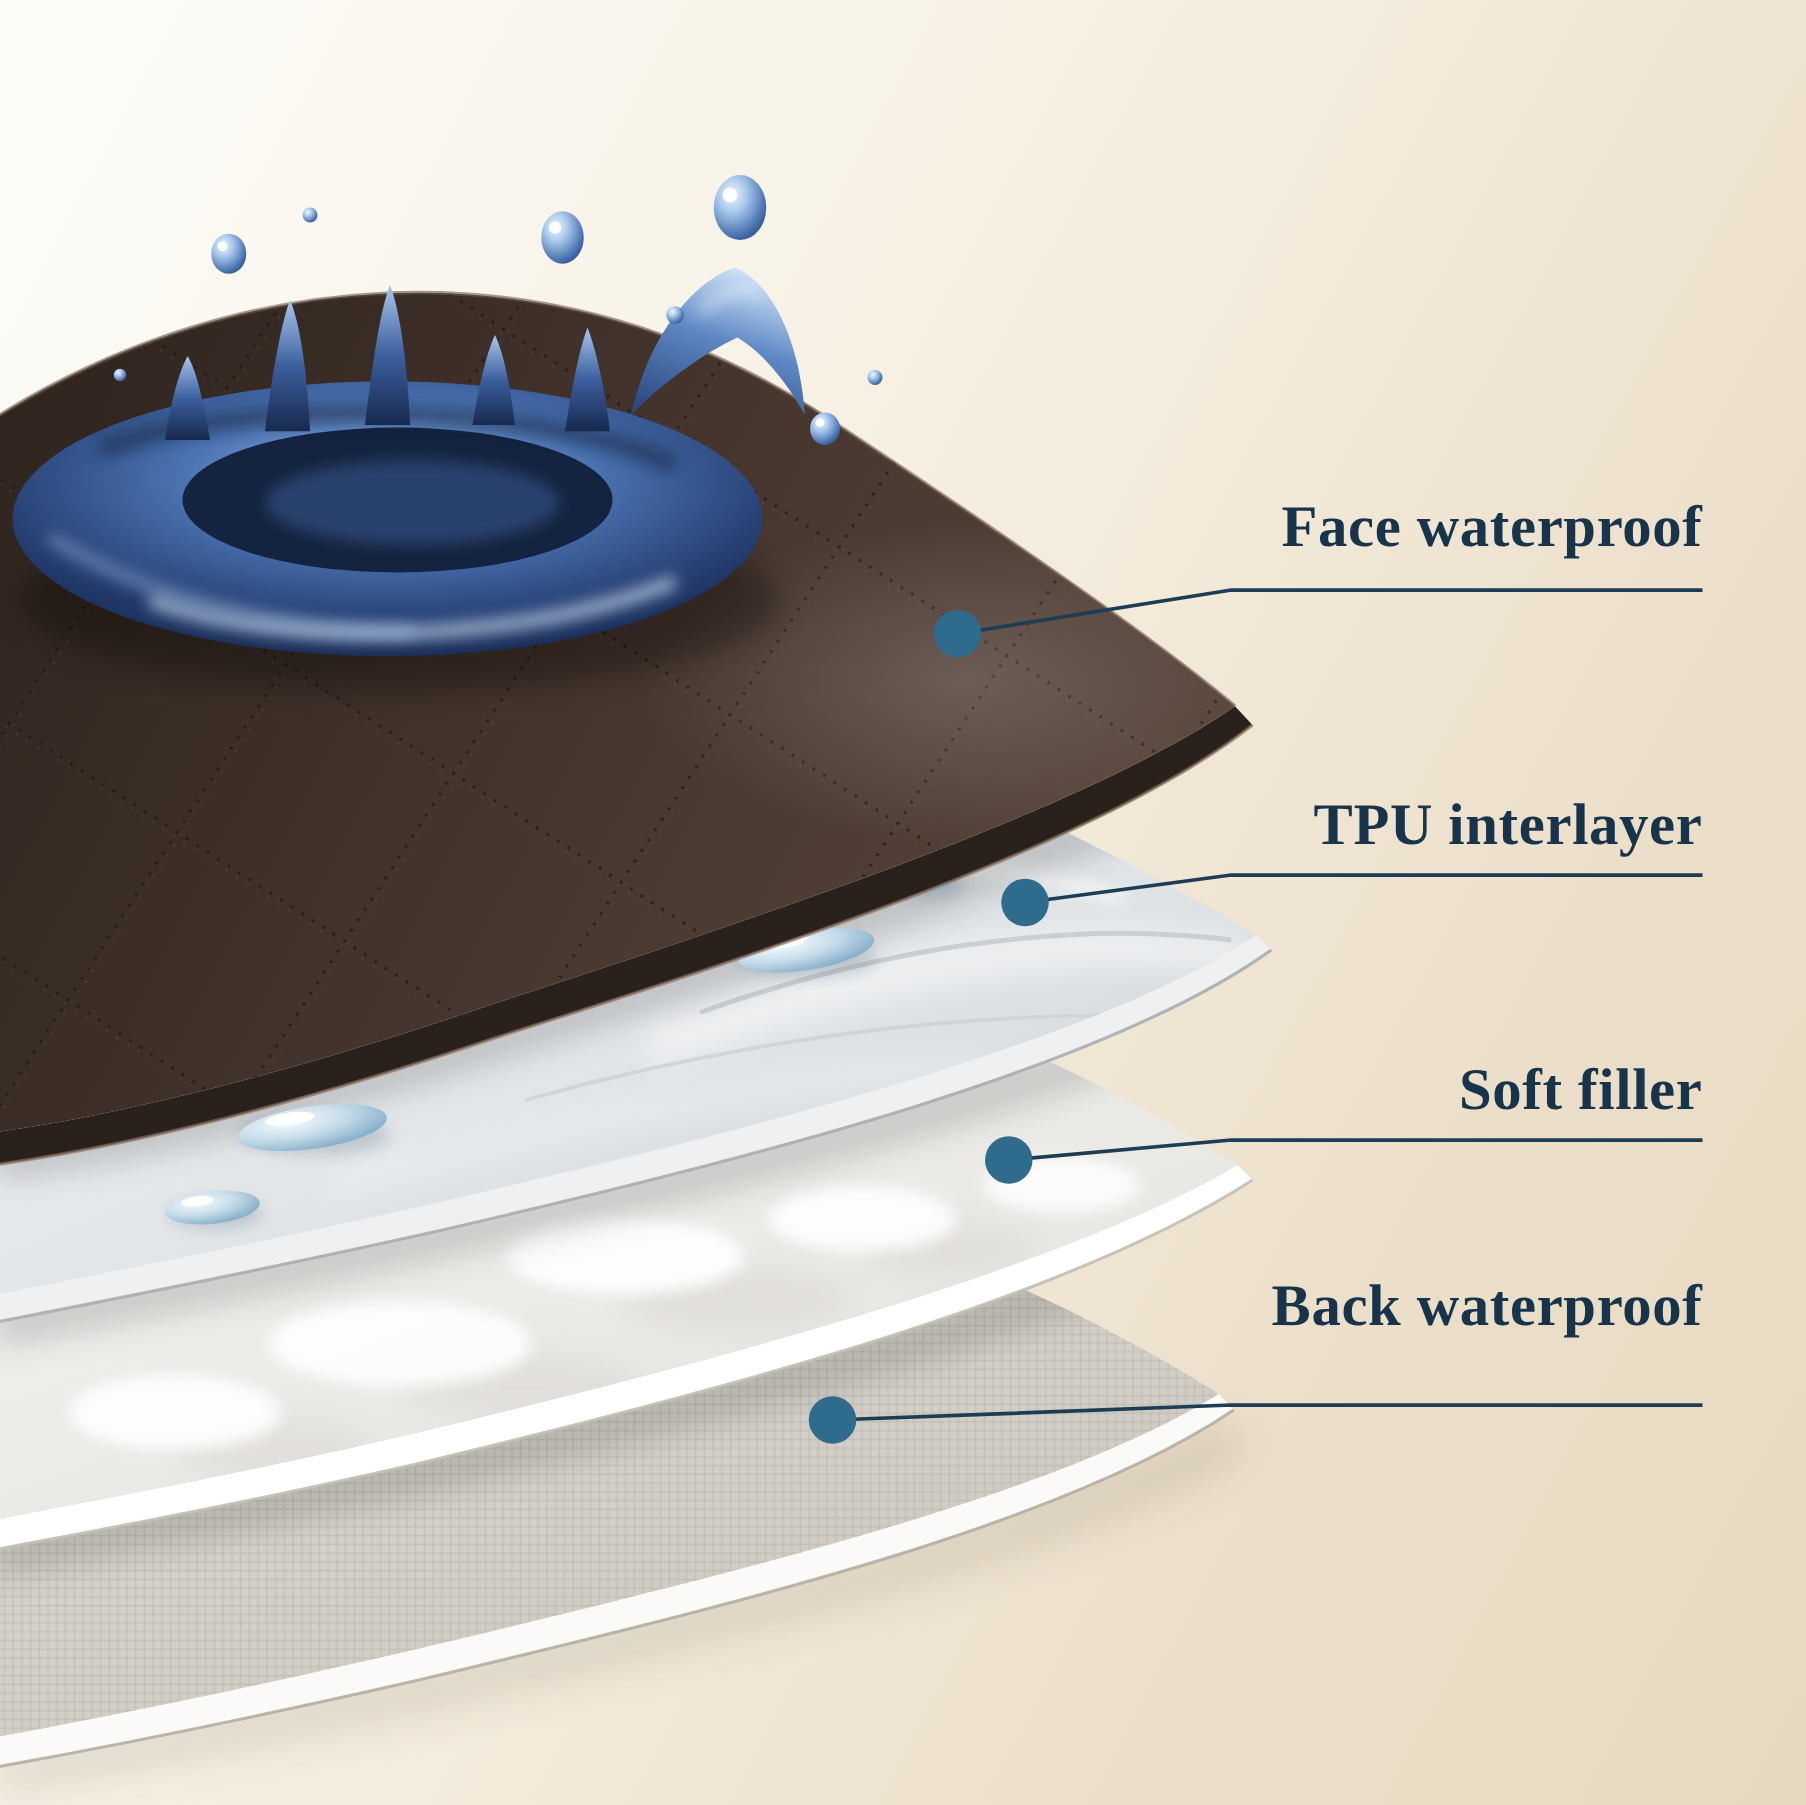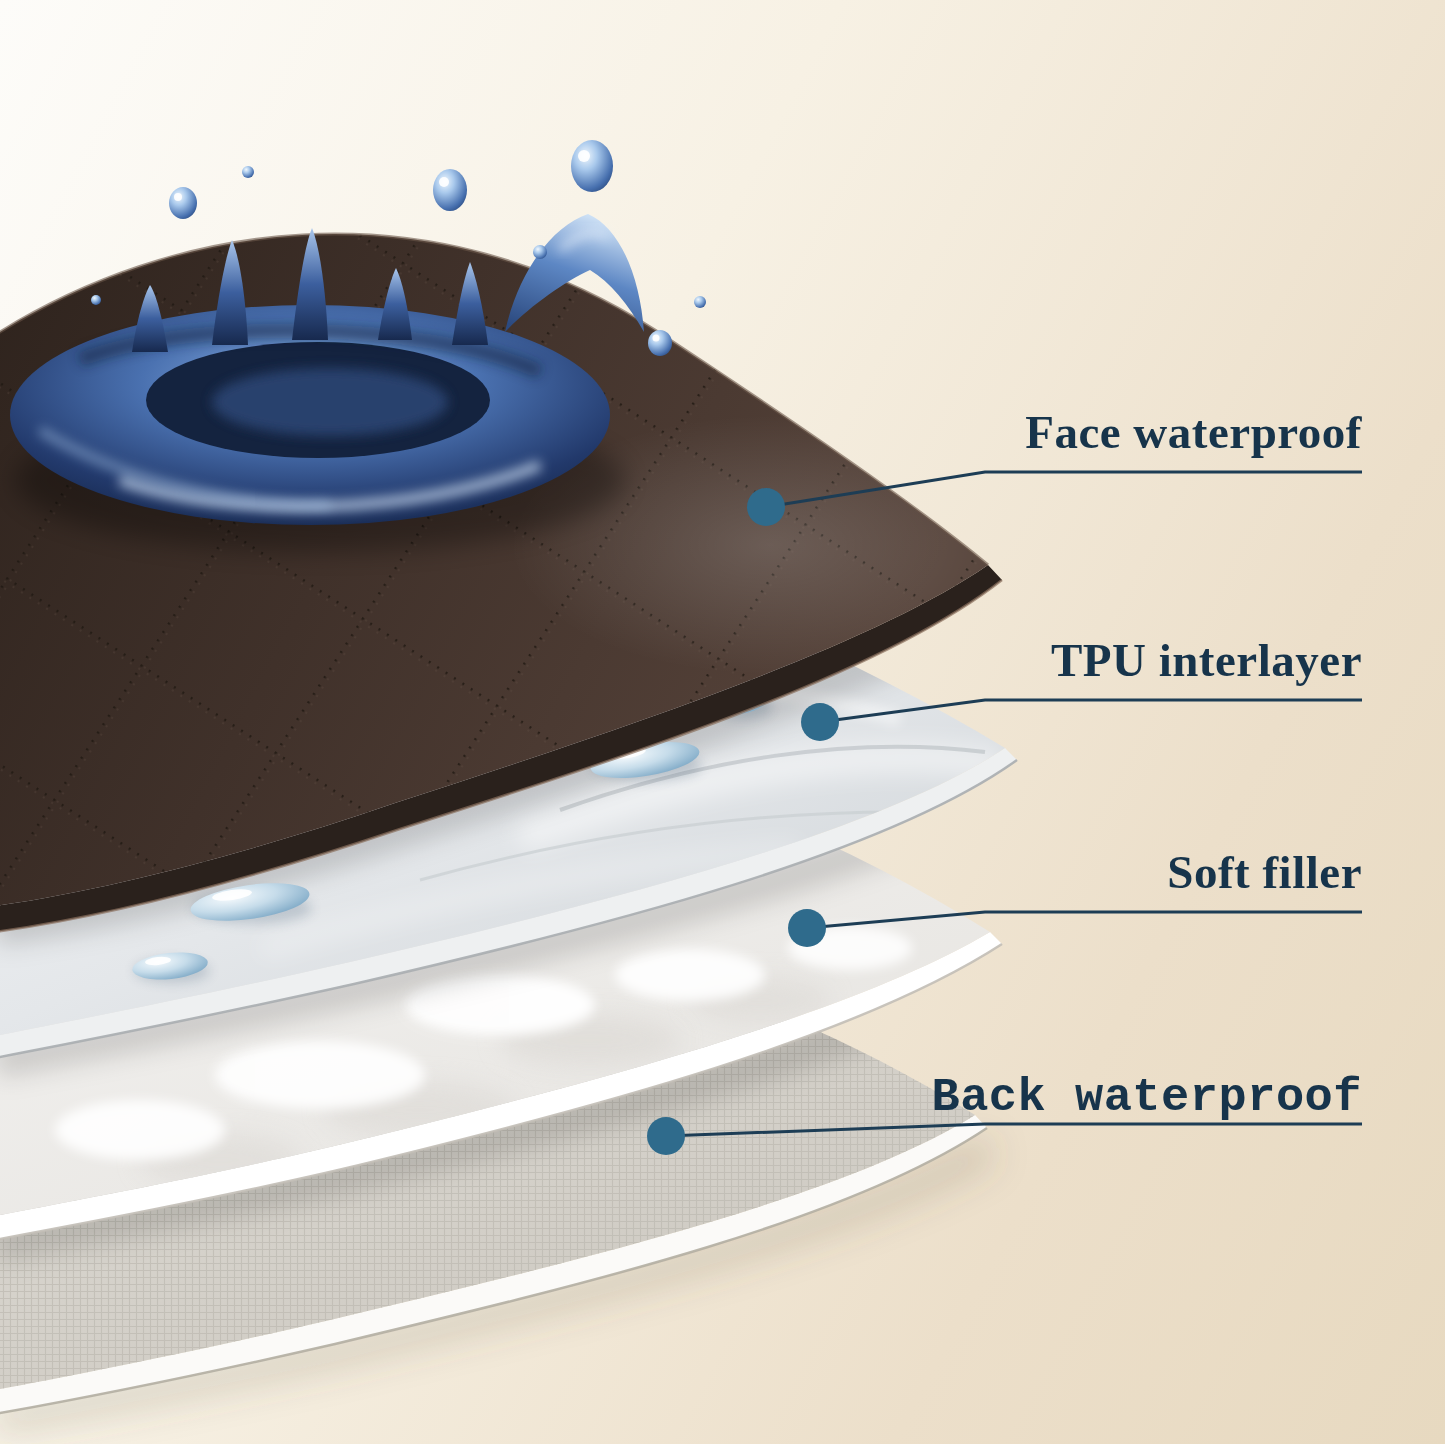--- a/index.html
+++ b/index.html
@@ -20,24 +20,24 @@
   .label {
     position: absolute;
     right: 83px;
     color: #17344b;
     font-size: 47px;
     font-weight: bold;
     letter-spacing: 0.5px;
     white-space: nowrap;
     line-height: 1.15;
   }
-  .label-face { top: 405px; }
+  .label-face { top: 395px; }
   .label-tpu  { top: 633px; }
   .label-soft { top: 845px; }
-  .label-back { top: 1071px; font-family: Liberation Mono, monospace; }
+  .label-back { top: 1018px; }
 </style>
 </head>
 <body>
 
 <div class="stage">
 
 <svg class="art" viewBox="0 0 1445 1444" xmlns="http://www.w3.org/2000/svg">
   <defs>
     <linearGradient id="brownGrad" x1="0" y1="0" x2="1" y2="0.35">
       <stop offset="0" stop-color="#2e231d"></stop>

